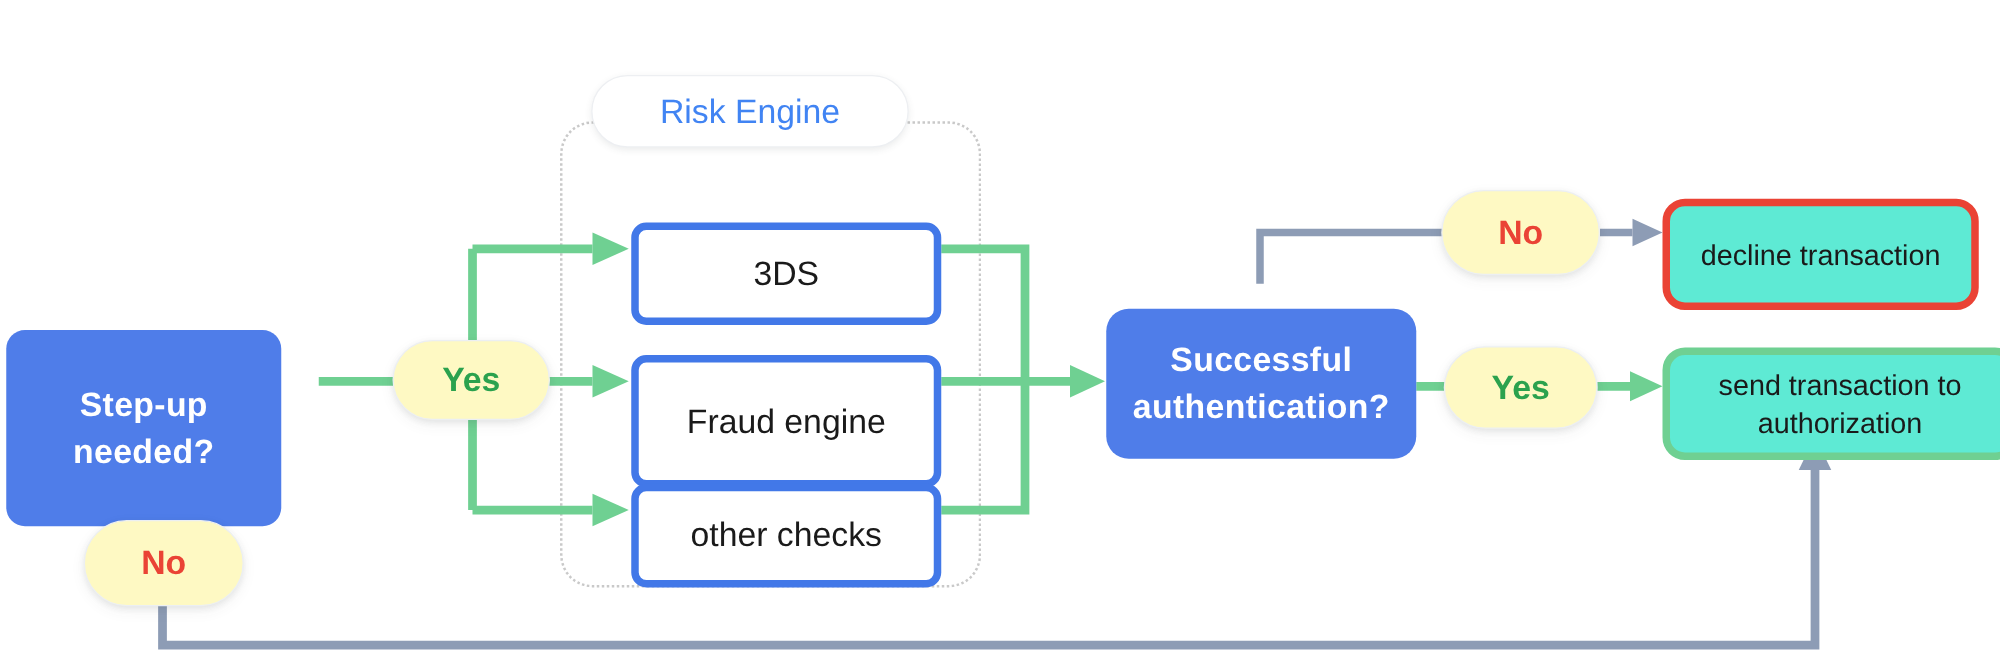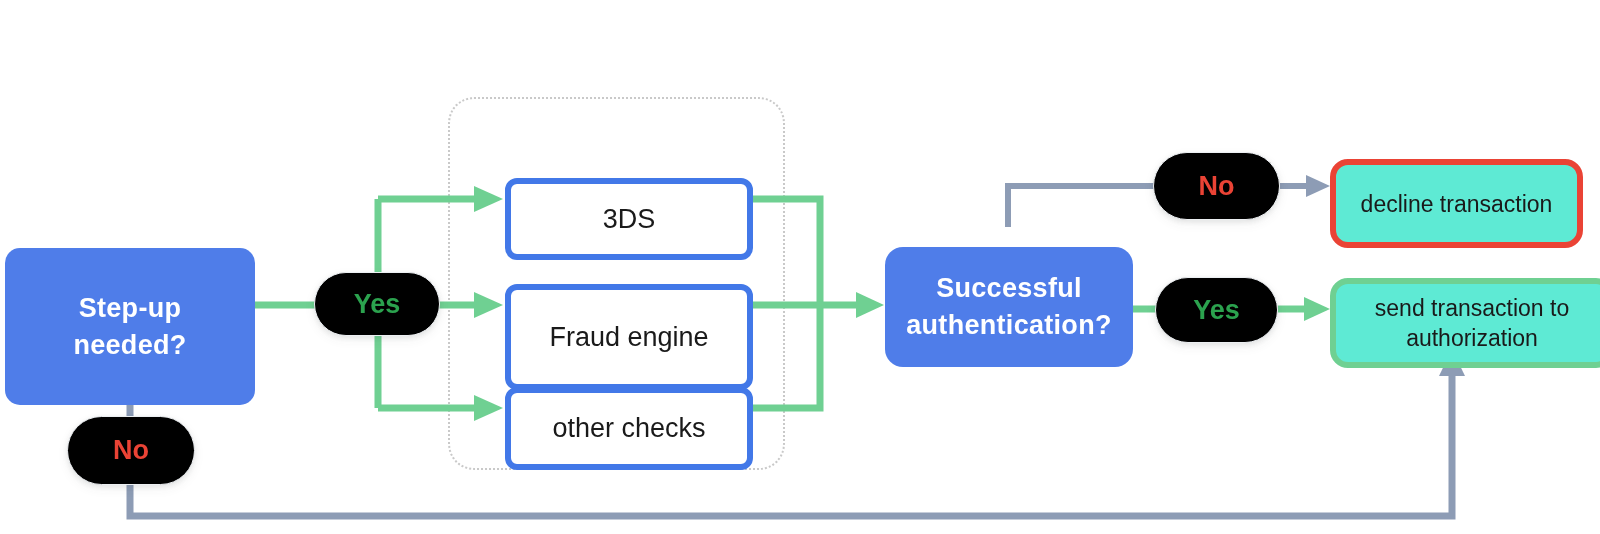--- a/index.html
+++ b/index.html
@@ -32,21 +32,21 @@
     color:var(--text-dark);font-size:27px;font-weight:400;
   }
   .outcome-node{
     background:#5eead4;border-radius:18px;color:var(--text-dark);
     font-size:23px;line-height:30px;font-weight:400;
   }
   .outcome-decline{border:6px solid var(--border-red);}
   .outcome-authorize{border:6px solid var(--line-green);}
   .pill{
     position:absolute;display:flex;align-items:center;justify-content:center;
-    background:#000000;border:1px solid #ECEFF2;border-radius:999px;z-index:2;
+    background:#fef9c3;border:1px solid #ECEFF2;border-radius:999px;z-index:2;
     box-shadow:0 2px 5px rgba(60,64,67,.10),0 4px 12px rgba(60,64,67,.06);
     font-size:27px;font-weight:700;box-sizing:border-box;
   }
   .pill-yes{color:var(--text-green);}
   .pill-no{color:var(--text-red);}
   .risk-container{
     position:absolute;left:448px;top:97px;width:337px;height:373px;z-index:0;
     border:2px dotted var(--dot-gray);border-radius:26px;box-sizing:border-box;
     background:#fff;
   }
@@ -89,23 +89,24 @@
     <polygon points="1304,297 1304,321 1330,309" style="fill:var(--line-green)"></polygon>
 
     <path d="M1008 227 V186 H1230" style="stroke:var(--line-gray)" stroke-width="6" fill="none"></path>
     <path d="M1280 186 H1306" style="stroke:var(--line-gray)" stroke-width="6" fill="none"></path>
     <polygon points="1306,175 1306,197 1330,186" style="fill:var(--line-gray)"></polygon>
 
     <path d="M130 385 V516 H1452 V374" style="stroke:var(--line-gray)" stroke-width="7" fill="none"></path>
     <polygon points="1439,376 1465,376 1452,349" style="fill:var(--line-gray)"></polygon>
   </svg>
 
-  <div class="node blue-node multiline" style="left:5px;top:228px;width:250px;height:157px;border-radius:15px;">Step-up
+  <div class="node blue-node multiline" style="left:5px;top:244px;width:220px;height:157px;border-radius:15px;">Step-up
 needed?</div>
 
+  <div class="risk-label">Risk Engine</div>
 
   <div class="node check-node" style="left:505px;top:158px;width:248px;height:82px;">3DS</div>
 
   <div class="node check-node" style="left:505px;top:264px;width:248px;height:106px;">Fraud engine</div>
 
   <div class="node check-node" style="left:505px;top:367px;width:248px;height:83px;">other checks</div>
 
   <div class="node blue-node multiline" style="left:885px;top:227px;width:248px;height:120px;">Successful
 authentication?</div>
 

